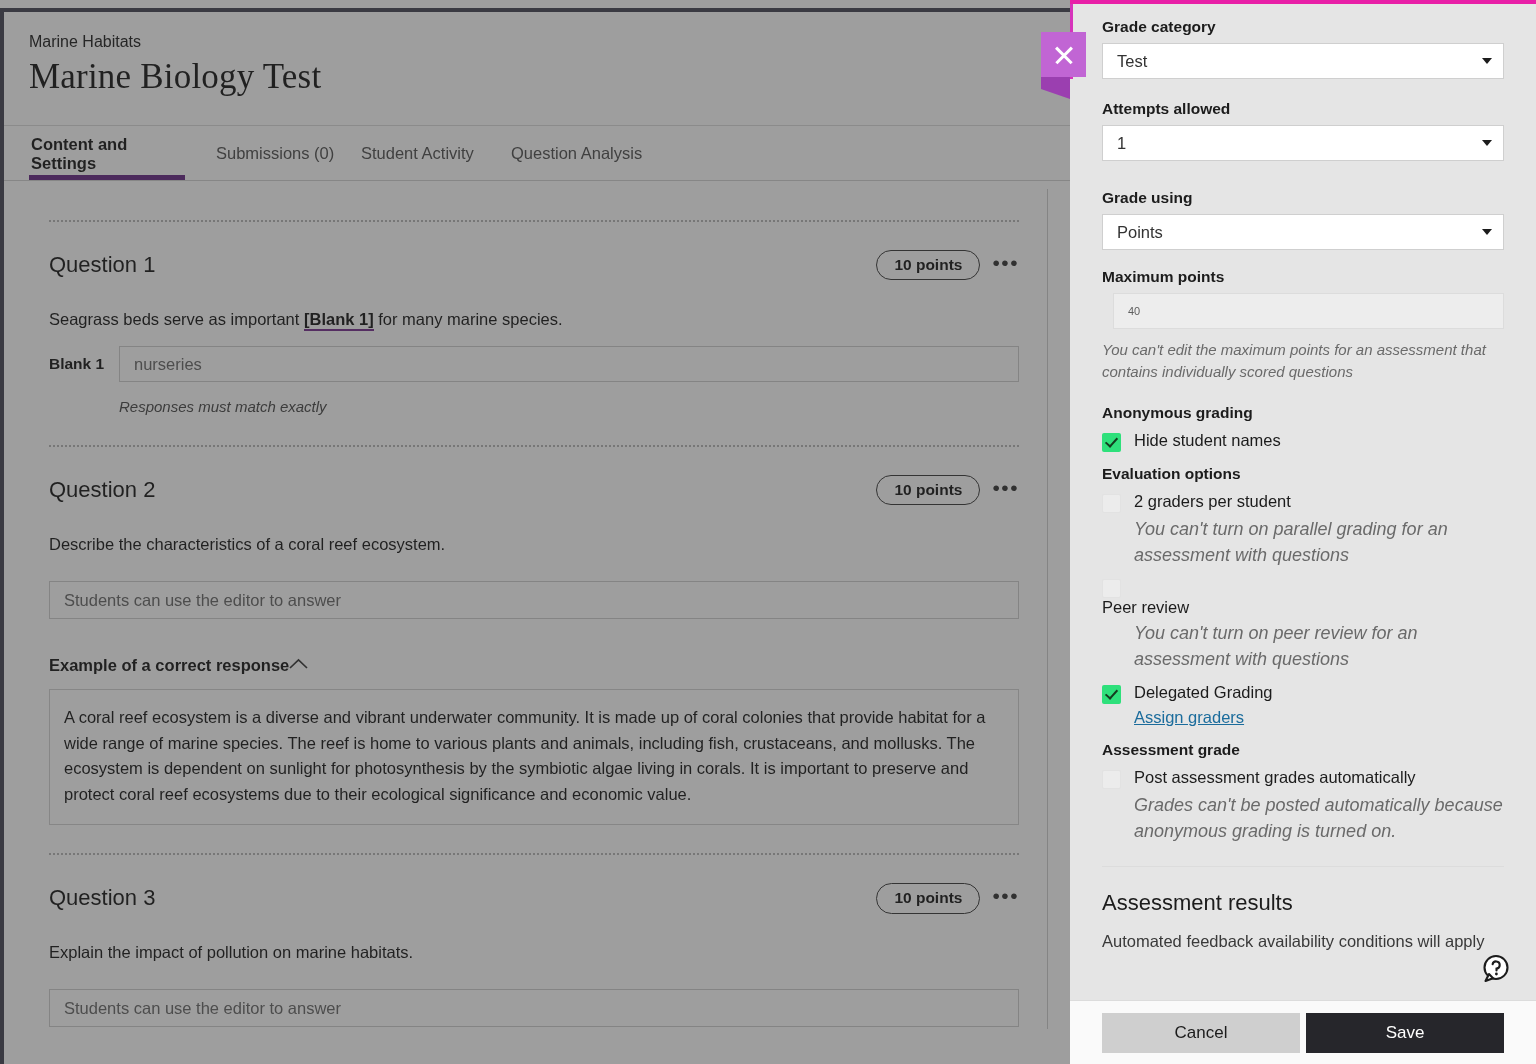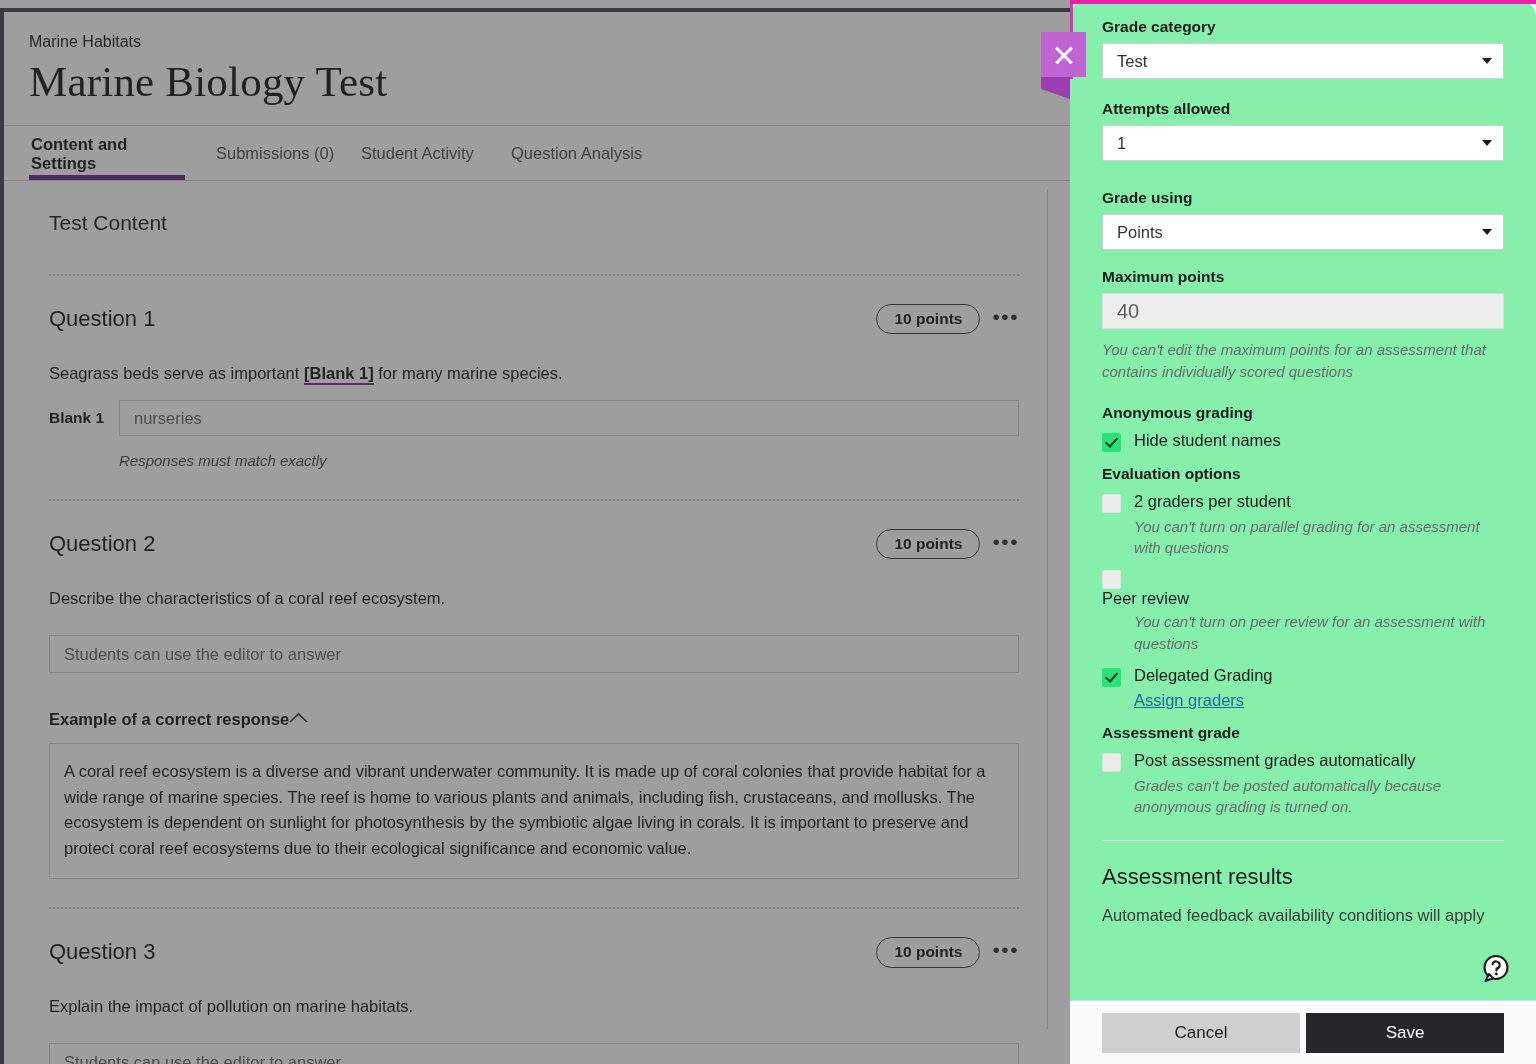--- a/index.html
+++ b/index.html
@@ -34,21 +34,21 @@
     background: #ffffff;
     border-bottom: 1px solid #dcdcdc;
   }
   .breadcrumb {
     position: absolute; left: 25px; top: 21px;
     font-size: 16px; color: #262626;
     font-family: "Liberation Sans", sans-serif;
   }
   .page-title {
     position: absolute; left: 25px; top: 45px;
-    font-size: 43px; color: #1c1c1c;
+    font-size: 35px; color: #1c1c1c;
     font-family: "Liberation Serif", serif;
     font-weight: 400;
     letter-spacing: .2px;
   }
 
   .tabbar {
     position: absolute; left: 4px; top: 119px;
     width: 1066px; height: 54px;
     background: #ffffff;
     border-bottom: 1px solid #d4d4d4;
@@ -170,23 +170,22 @@
     content:""; position: absolute; left: 0; top: 10px;
     width: 22px; height: 2.6px; background: #ffffff;
   }
   .close-x:before { transform: rotate(45deg); }
   .close-x:after  { transform: rotate(-45deg); }
 
   
   .panel {
     position: absolute; left: 1070px; top: 0;
     width: 466px; height: 1064px;
-    background: #86efac;
+    background: #e5e5e5;
     z-index: 10;
-    border-radius: 17px;
   }
   .panel-accent-top {
     position: absolute; left: 0; top: 0; width: 466px; height: 4px;
     background: #e81fa7;
   }
   .panel-accent-left {
     position: absolute; left: 0; top: 4px; width: 3px; height: 75px;
     background: #d633bb;
   }
   .panel-scroll {
@@ -211,21 +210,21 @@
   .caret {
     width: 0; height: 0;
     border-left: 5px solid transparent;
     border-right: 5px solid transparent;
     border-top: 6px solid #1c1c1c;
   }
   .input-disabled {
     margin-top: 7px; height: 36px;
     border: 1px solid #dcdcdc; background: #ededed;
     display: flex; align-items: center; padding-left: 14px;
-    font-size: 20px; color: #5e5e5e;
+    font-size: 11px; color: #5e5e5e; margin-left: 11px;
   }
   .note-italic {
     font-style: italic; font-size: 15px; line-height: 1.45;
     color: #6a6a6a; margin-top: 10px;
   }
   .group-label {
     font-size: 15.5px; font-weight: bold; color: #1c1c1c;
     margin-top: 21px;
   }
   .chk-row { display: flex; align-items: flex-start; margin-top: 9px; }
@@ -238,21 +237,21 @@
   .chk.on { background: #2ee07b; }
   .chk.off { background: #ececec; border: 1px solid #e2e2e2; }
   .chk.on:after {
     content: ""; position: absolute;
     left: 6px; top: 2.5px; width: 5px; height: 10px;
     border: solid #143c1f; border-width: 0 2.4px 2.4px 0;
     transform: rotate(42deg);
   }
   .chk-label { font-size: 16.5px; color: #1c1c1c; }
   .sub-note {
-    font-style: italic; font-size: 15px; line-height: 1.45;
+    font-style: italic; font-size: 18px; line-height: 1.45;
     color: #6a6a6a; margin: 3px 0 0 32px;
   }
   .link {
     color: #1b6c9c; text-decoration: underline;
     font-size: 16.5px; margin: 4px 0 0 32px; display: inline-block;
     cursor: pointer;
   }
   .hr { border-top: 1px solid #dcdcdc; margin-top: 22px; }
   .panel-h2 {
     font-size: 22px; color: #1c1c1c; margin-top: 23px; font-weight: 400;
@@ -297,21 +296,20 @@
         <div class="tab active" style="left:25px;width:156px;">Content and Settings</div>
         <div class="tab" style="left:210px;width:125px;">Submissions (0)</div>
         <div class="tab" style="left:355px;width:122px;">Student Activity</div>
         <div class="tab" style="left:505px;width:138px;">Question Analysis</div>
       </div>
 
       <div class="content-area">
         <div class="content-sep"></div>
         <div class="content-col">
 
-          <div class="section-title">Test Content</div>
           <div class="dotted-rule"></div>
 
           <div class="q-head">
             <div class="q-title">Question 1</div>
             <div class="q-right">
               <div class="points-pill">10 points</div>
               <div class="kebab">•••</div>
             </div>
           </div>
           <div class="q-text"><span>Seagrass beds serve as important </span><span class="blank-token">[Blank 1]</span><span> for many marine species.</span></div>

